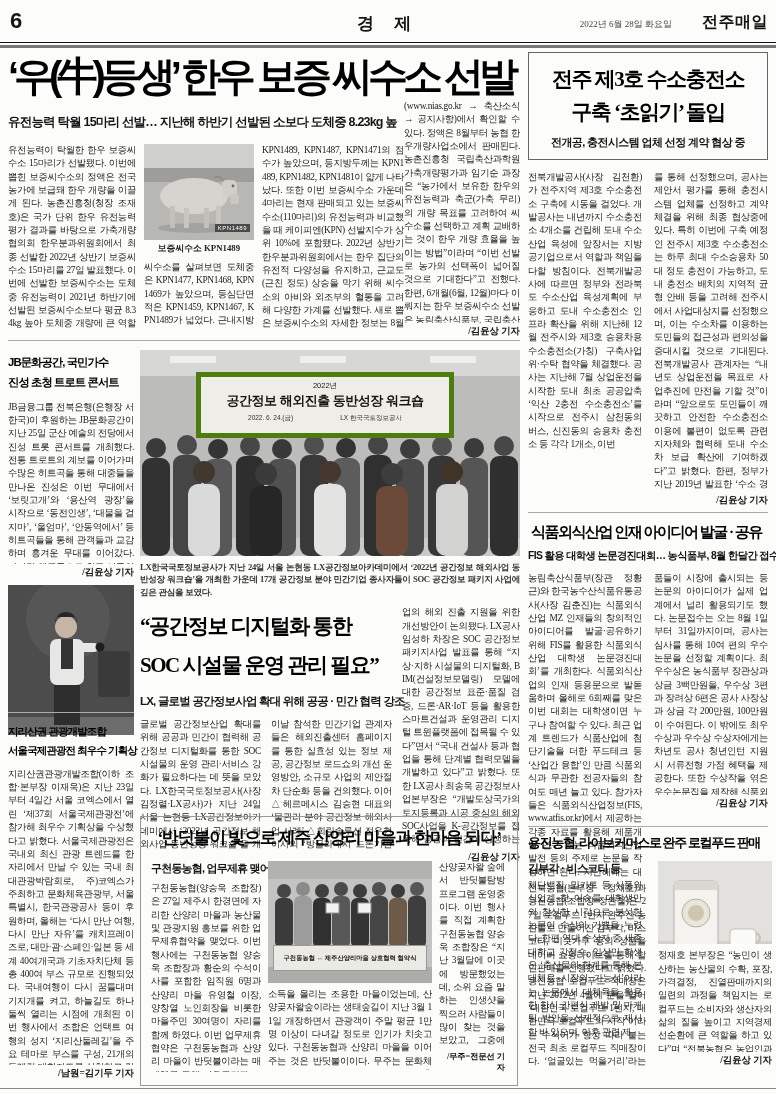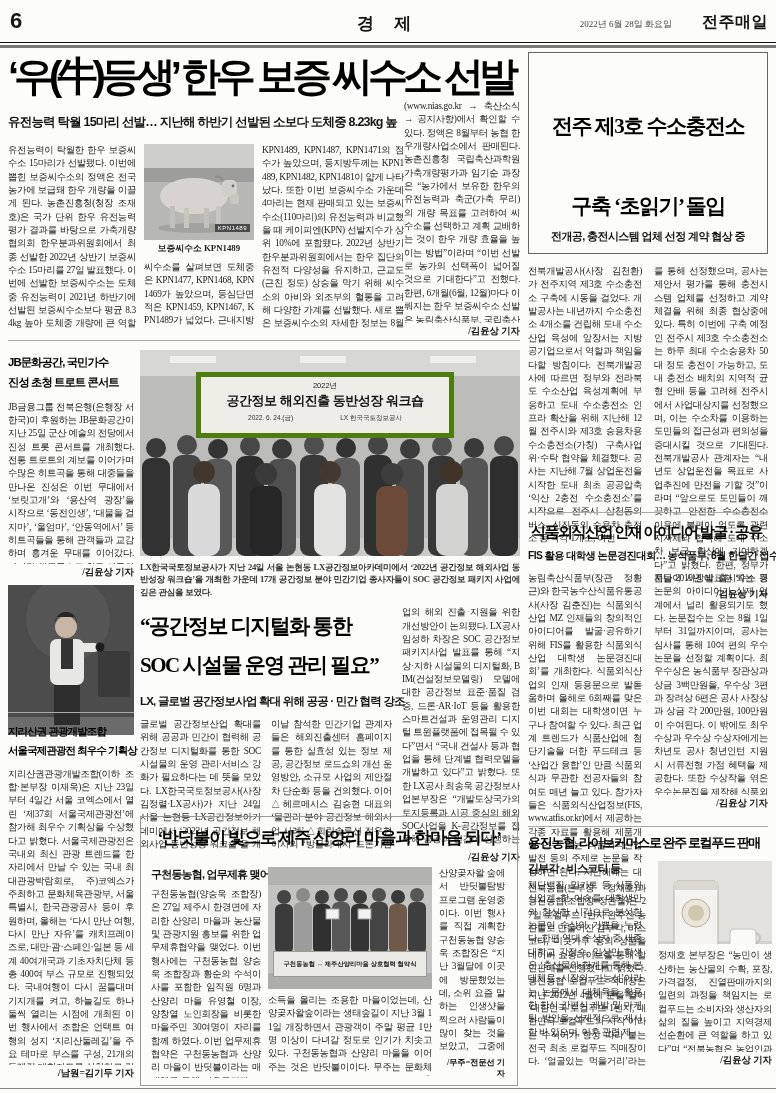--- a/index.html
+++ b/index.html
@@ -33,21 +33,21 @@
   .m-sub { margin-top:12px; font-family:"Liberation Sans",sans-serif; font-weight:bold;
            font-size:12.5px; letter-spacing:-0.8px; white-space:nowrap; width:390px; overflow:hidden; }
   .m-cols { display:flex; gap:8px; margin-top:13px; height:186px; overflow:hidden; }
   .kpn { position:absolute; right:4px; bottom:8px; background:#4a4a4a; color:#fff;
          font-size:6px; font-family:"Liberation Sans",sans-serif; padding:1px 3px; letter-spacing:0.5px; }
   #m-col4 { left:404px; top:100px; width:116px; height:238px; }
 
   
   #a-h2 { left:528px; top:52px; width:240px; }
   .h2-box { border:1.5px solid #666; padding:10px 4px 9px; text-align:center; }
-  .h2-t { font-size:21px; font-weight:bold; letter-spacing:-1.5px; line-height:1.55; color:#000;margin-top:47px; }
+  .h2-t { font-size:21px; font-weight:bold; letter-spacing:-1.5px; line-height:1.55; color:#000; }
   .h2-sub { font-family:"Liberation Sans",sans-serif; font-weight:bold; font-size:11px;
             letter-spacing:-0.6px; margin-top:7px; }
   .cols2 { display:flex; gap:12px; }
   #a-h2 .cols2 { margin-top:11px; height:336px; }
   .c115 { width:115px; }
 
   
   #a-food { left:528px; top:520px; width:240px; }
   .f-h { margin:3px; font-size:15px; font-weight:bold; letter-spacing:-1.5px; white-space:nowrap; color:#000; }
   .f-sub { font-family:"Liberation Sans",sans-serif; font-weight:bold; font-size:10.3px;
@@ -89,21 +89,21 @@
             letter-spacing:-0.8px; margin-top:10px; white-space:nowrap; }
   .lx-cols { display:flex; gap:10px; margin-top:9px; height:134px; overflow:hidden; }
   .c121 { width:121px; }
   .lx-right { width:118px; height:258px; }
 
   
   #a-ff { left:140px; top:816px; width:378px; height:270px; border:1px solid #999;
           box-sizing:border-box; padding:9px 10px 8px; }
   .ff-h { margin:0; font-size:17px; font-weight:bold; letter-spacing:-1.2px; text-align:center;
           white-space:nowrap; color:#000; }
-  .ff-row { display:flex; gap:7px; margin-top:18px; height:212px; overflow:hidden; }
+  .ff-row { display:flex; gap:7px; margin-top:12px; height:212px; overflow:hidden; }
   .ff-c1 { width:110px; }
   .ff-cm { width:164px; }
   .ff-cr { width:66px; }
   .ff-sub { font-family:"Liberation Sans",sans-serif; font-weight:bold; font-size:11px;
             letter-spacing:-0.8px; margin-bottom:6px; white-space:nowrap; }
   #ff-photo { width:164px; height:122px; margin-bottom:5px; }
   .ffbanner { position:absolute; left:5px; right:5px; bottom:12px; height:24px; background:#eceae4;
               border:1px solid #999; display:flex; align-items:center; justify-content:center;
               font-size:6.3px; font-weight:bold; text-align:center; font-family:"Liberation Sans",sans-serif; }
 

